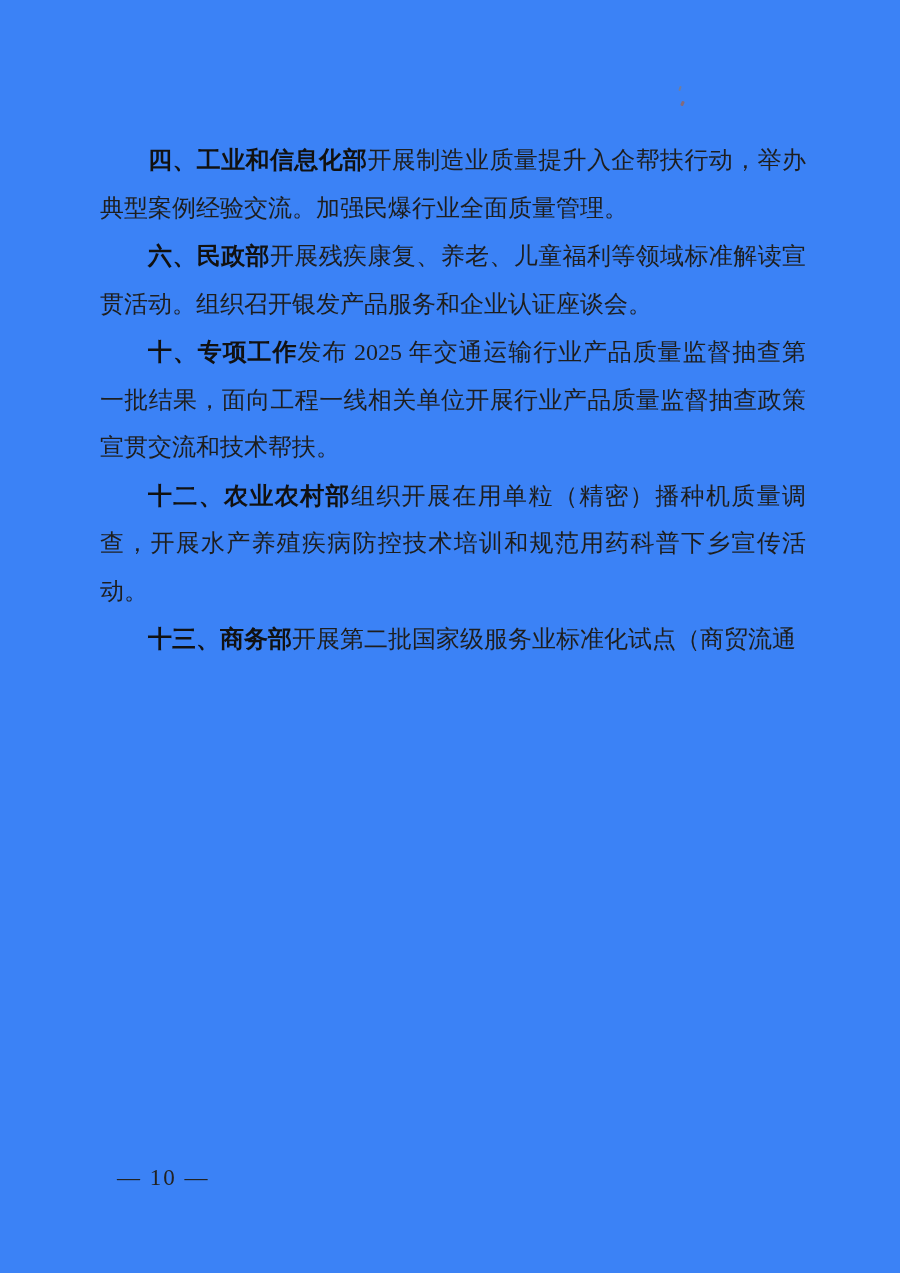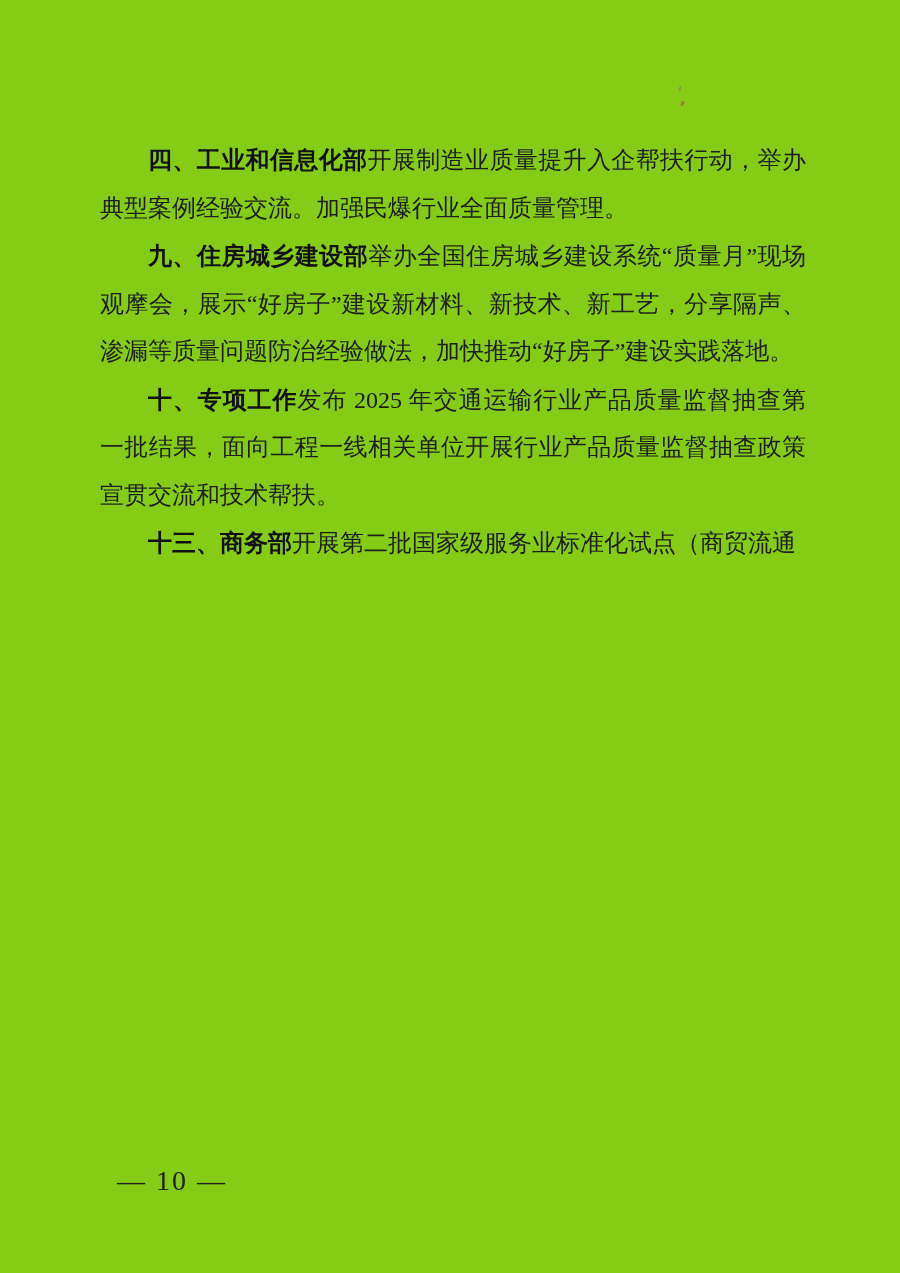--- a/index.html
+++ b/index.html
@@ -5,21 +5,21 @@
   html, body {
     margin: 0;
     padding: 0;
     background: #e8e8e8;
   }
   .page {
     position: relative;
     width: 900px;
     height: 1273px;
     margin: 0 auto;
-    background: #84cc16;
+    background: #3b82f6;
     overflow: hidden;
   }
   .content {
     position: absolute;
     left: 100px;
     top: 136px;
     width: 706px;
   }
   p.para {
     margin: 0;
@@ -34,21 +34,21 @@
   }
   .lead {
     font-weight: bold;
     font-family: "Liberation Sans", sans-serif;
     color: #111;
   }
   .footer {
     position: absolute;
     left: 117px;
     top: 1165px;
-    font-size: 28px;
+    font-size: 23px;
     letter-spacing: 2px;
     color: #222;
     font-family: "Liberation Serif", serif;
   }
   .speck {
     position: absolute;
     left: 676px;
     top: 86px;
     width: 10px;
     height: 22px;
@@ -84,28 +84,29 @@
   <div class="speck">
     <span class="dot-a"></span>
     <span class="dot-b"></span>
   </div>
 
   <div class="content">
 
     <p class="para"><span class="lead">四、工业和信息化部</span><span class="body-text">开展制造业质量提升入企帮扶行动，举办典型案例经验交流。加强民爆行业全面质量管理。</span></p>
 
 
+    <p class="para"><span class="lead">六、民政部</span><span class="body-text">开展残疾康复、养老、儿童福利等领域标准解读宣贯活动。组织召开银发产品服务和企业认证座谈会。</span></p>
 
 
 
-    <p class="para"><span class="lead">九、住房城乡建设部</span><span class="body-text">举办全国住房城乡建设系统“质量月”现场观摩会，展示“好房子”建设新材料、新技术、新工艺，分享隔声、渗漏等质量问题防治经验做法，加快推动“好房子”建设实践落地。</span></p>
 
     <p class="para"><span class="lead">十、专项工作</span><span class="body-text">发布 2025 年交通运输行业产品质量监督抽查第一批结果，面向工程一线相关单位开展行业产品质量监督抽查政策宣贯交流和技术帮扶。</span></p>
 
 
+    <p class="para"><span class="lead">十二、农业农村部</span><span class="body-text">组织开展在用单粒（精密）播种机质量调查，开展水产养殖疾病防控技术培训和规范用药科普下乡宣传活动。</span></p>
 
     <p class="para"><span class="lead">十三、商务部</span><span class="body-text">开展第二批国家级服务业标准化试点（商贸流通</span></p>
 
   </div>
 
   <div class="footer">— 10 —</div>
 
 </div>
 
 </body></html>

